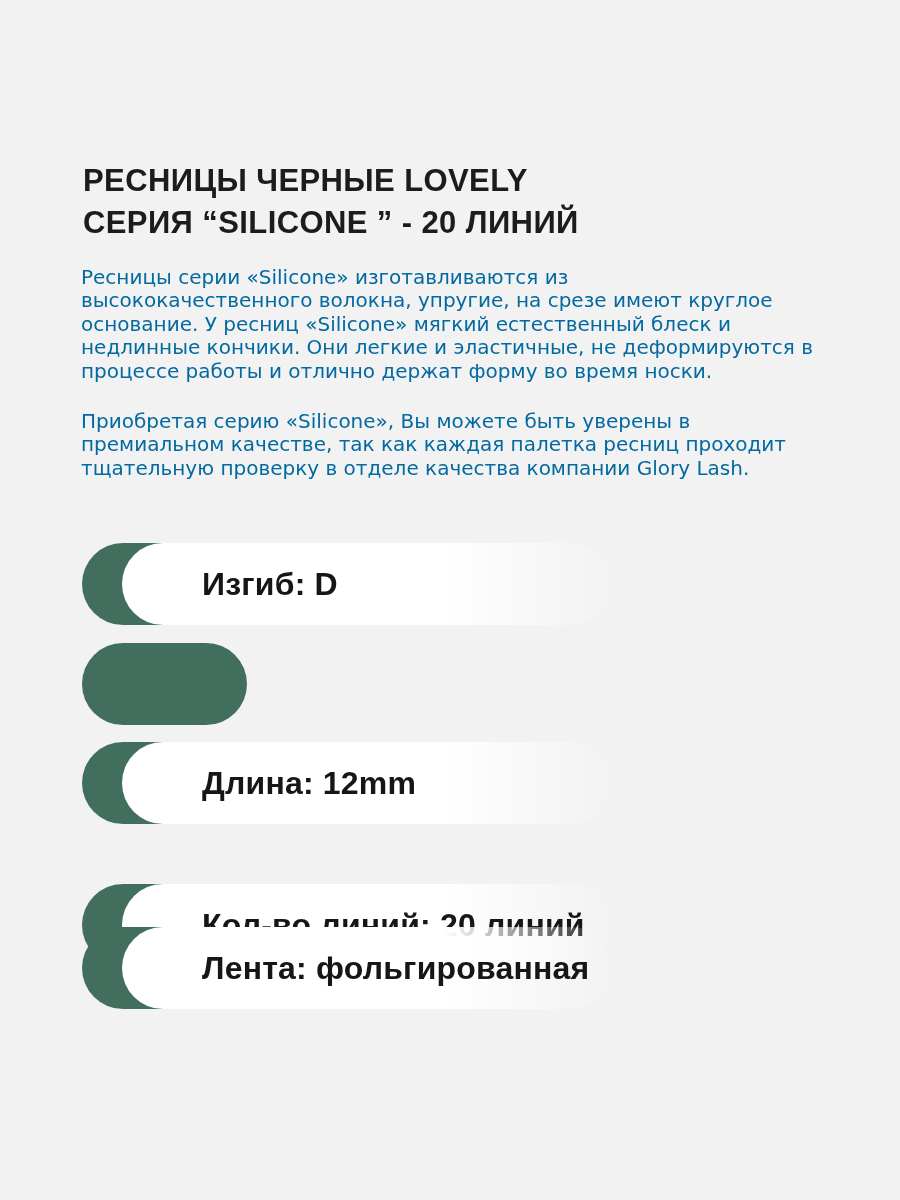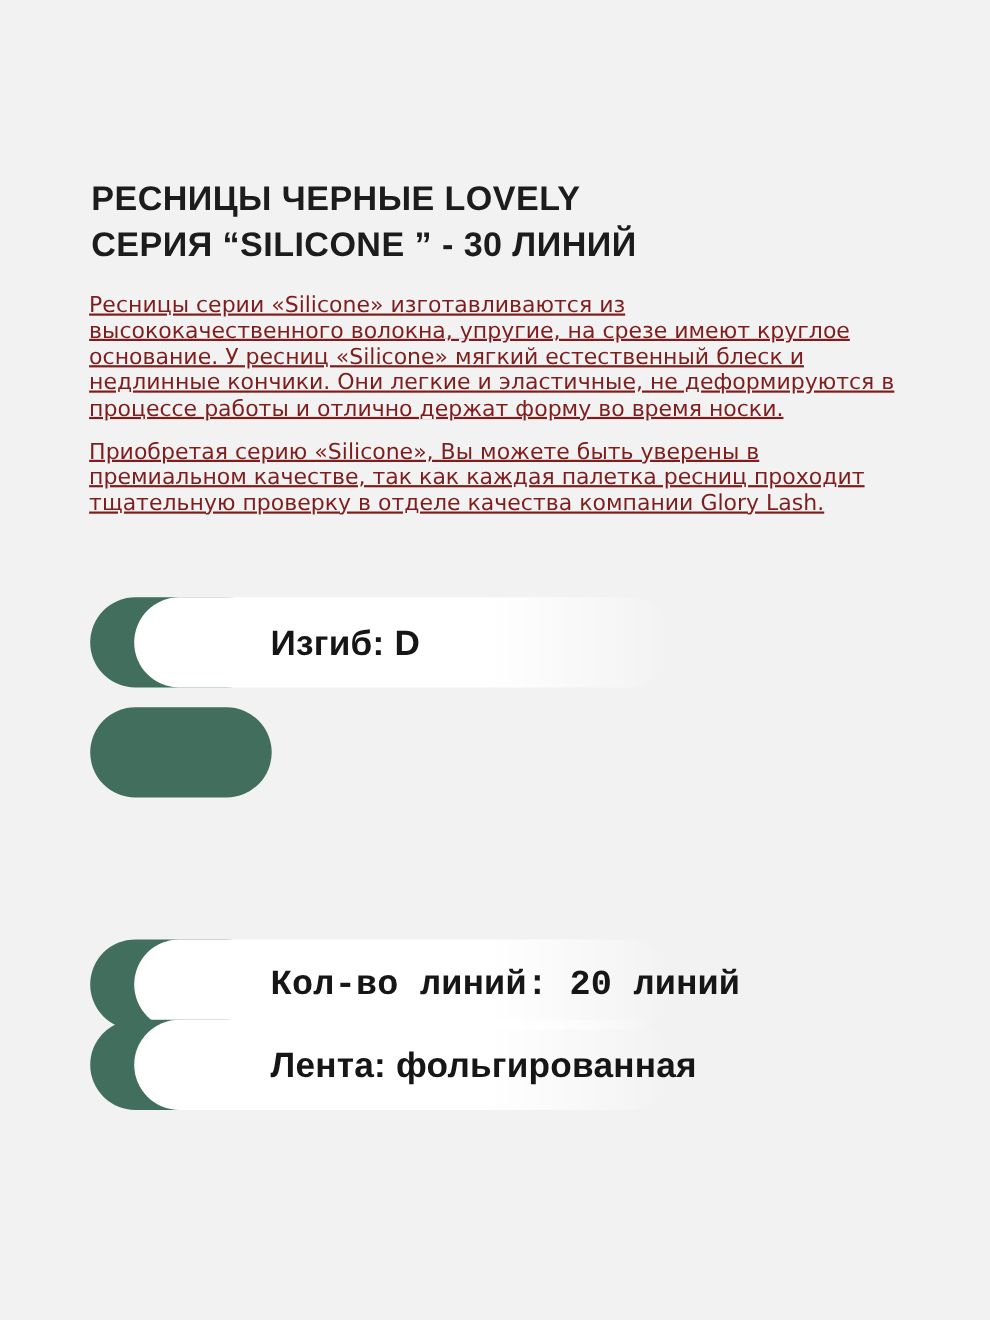--- a/index.html
+++ b/index.html
@@ -26,36 +26,35 @@
   }
 
   .para {
     position: absolute;
     left: 81px;
     width: 770px;
     font-family: "DejaVu Sans", sans-serif;
     font-size: 20px;
     line-height: 23.4px;
     white-space: pre-line;
-    color: #7f1d1d;
-    text-decoration: underline;
+    color: #0369a1;
   }
   .para1 { top: 266px; }
-  .para2 { top: 399px; }
+  .para2 { top: 410px; }
 
   .spec-row {
     position: absolute;
     left: 82px;
     width: 600px;
     height: 82px;
   }
   .r1 { top: 543px; }
   .r2 { top: 643px; }
   .r3 { top: 742px; }
-  .r4 { top: 854px; font-family: Liberation Mono, monospace; }
+  .r4 { top: 884px; }
   .r5 { top: 927px; }
 
   .accent {
     position: absolute;
     left: 0; top: 0;
     width: 165px;
     height: 82px;
     border-radius: 41px;
     background: var(--accent, #426F5D);
   }
@@ -71,30 +70,29 @@
     align-items: center;
   }
 
   .spec-label {
     padding-left: 80px;
     font-size: 32px;
     font-weight: 700;
     letter-spacing: 0.2px;
     color: #161616;
     white-space: nowrap;
-    margin-left: 44px;
   }
 </style>
 </head>
 <body>
 
 <div class="canvas">
 
   <h1 class="title">РЕСНИЦЫ ЧЕРНЫЕ LOVELY
-СЕРИЯ “SILICONE ” - 30 ЛИНИЙ</h1>
+СЕРИЯ “SILICONE ” - 20 ЛИНИЙ</h1>
 
   <p class="para para1">Ресницы серии «Silicone» изготавливаются из
 высококачественного волокна, упругие, на срезе имеют круглое
 основание. У ресниц «Silicone» мягкий естественный блеск и
 недлинные кончики. Они легкие и эластичные, не деформируются в
 процессе работы и отлично держат форму во время носки.</p>
 
   <p class="para para2">Приобретая серию «Silicone», Вы можете быть уверены в
 премиальном качестве, так как каждая палетка ресниц проходит
 тщательную проверку в отделе качества компании Glory Lash.</p>
@@ -103,20 +101,26 @@
     <div class="accent"></div>
     <div class="pill">
       <span class="spec-label">Изгиб: D</span>
     </div>
   </div>
 
   <div class="spec-row r2">
     <div class="accent"></div>
   </div>
 
+  <div class="spec-row r3">
+    <div class="accent"></div>
+    <div class="pill">
+      <span class="spec-label">Длина: 12mm</span>
+    </div>
+  </div>
 
   <div class="spec-row r4">
     <div class="accent"></div>
     <div class="pill">
       <span class="spec-label">Кол-во линий: 20 линий</span>
     </div>
   </div>
 
   <div class="spec-row r5">
     <div class="accent"></div>

